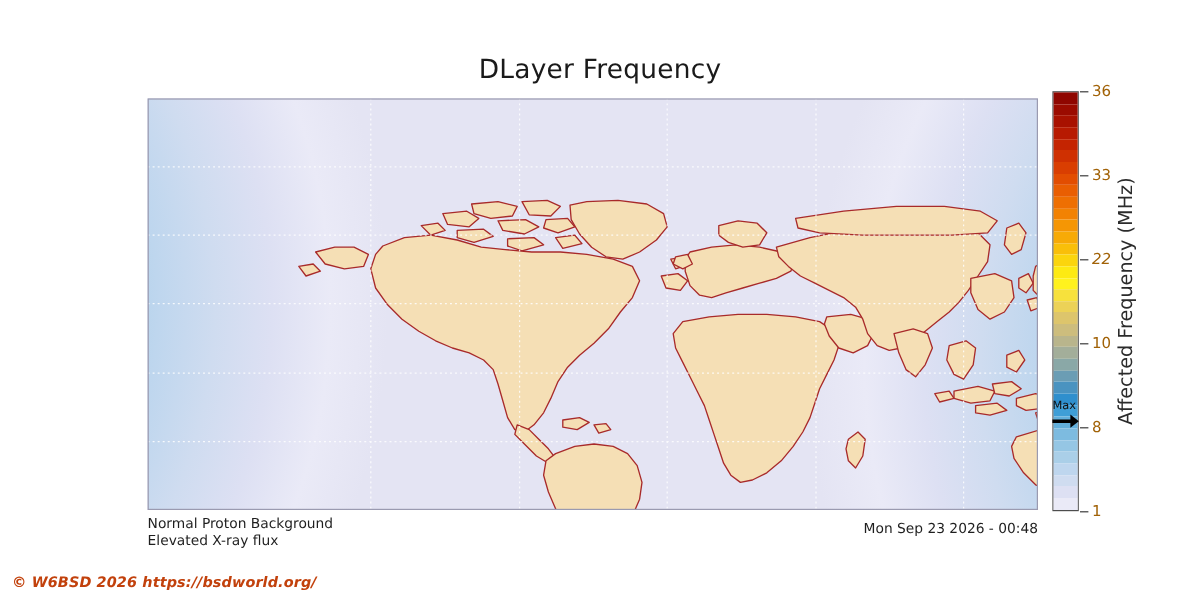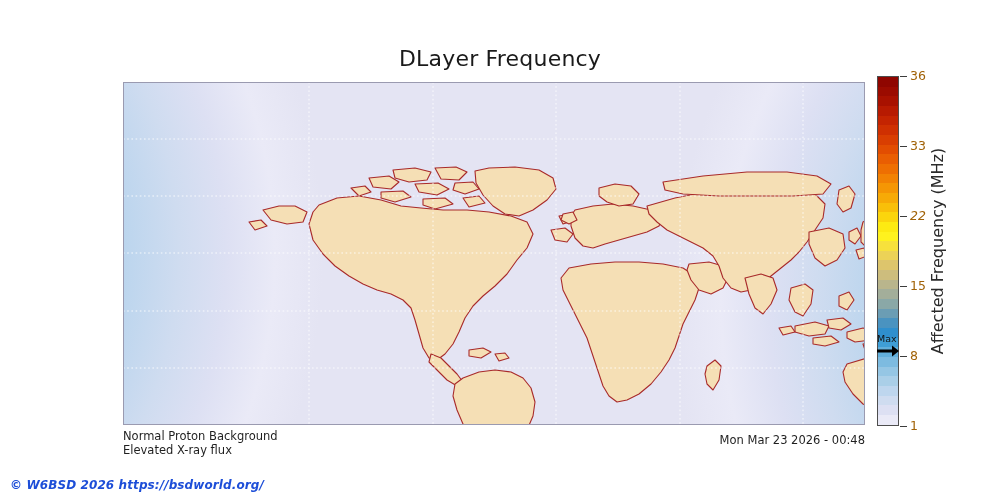--- a/index.html
+++ b/index.html
@@ -146,21 +146,21 @@
   }
 
   
   #footer {
     position: absolute;
     left: 10px;
     top: 478px;
     font-size: 12px;
     font-style: italic;
     font-weight: 600;
-    color: #1d4ed8;
+    color: #c2410c;
     letter-spacing: 0.1px;
   }
 </style>
 </head>
 <body>
 
 <div id="title">DLayer Frequency</div>
 
 <div id="map-panel">
   <svg id="map-svg" viewBox="0 0 742 343" preserveAspectRatio="none">
@@ -373,21 +373,21 @@
       <div class="cb-band" style="height: 2.77778%; background: rgb(207, 220, 240);"></div>
       <div class="cb-band" style="height: 2.77778%; background: rgb(221, 224, 243);"></div>
       <div class="cb-band" style="height: 2.77778%; background: rgb(234, 234, 247);"></div>
     </div>
   <div id="cbar-ticks">
       <div class="cb-tick" style="top: 350px;"></div>
       <div class="cb-lab" style="top: 350px;">1</div>
       <div class="cb-tick" style="top: 280px;"></div>
       <div class="cb-lab" style="top: 280px;">8</div>
       <div class="cb-tick" style="top: 210px;"></div>
-      <div class="cb-lab" style="top: 210px;">15</div>
+      <div class="cb-lab" style="top: 210px;">10</div>
       <div class="cb-tick" style="top: 140px;"></div>
       <div class="cb-lab" style="top: 140px; font-style: italic;">22</div>
       <div class="cb-tick" style="top: 70px;"></div>
       <div class="cb-lab" style="top: 70px;">33</div>
       <div class="cb-tick" style="top: 0px;"></div>
       <div class="cb-lab" style="top: 0px;">36</div>
     </div>
   <div id="max-marker" style="top: 259px;">
     <span class="mx-label">Max</span>
     <svg width="24" height="14" viewBox="0 0 24 14">
@@ -395,15 +395,15 @@
       <polygon points="16,1.5 23,7 16,12.5" fill="#000"></polygon>
     </svg>
   </div>
 </div>
 <div id="cbar-title">Affected Frequency (MHz)</div>
 
 <div id="note-left">
   <div>Normal Proton Background</div>
   <div>Elevated X-ray flux</div>
 </div>
-<div id="note-right">Mon Mar 23 2026 - 00:48</div>
+<div id="note-right">Mon Sep 23 2026 - 00:48</div>
 
 <div id="footer">© W6BSD 2026 https://bsdworld.org/</div>
 
 </body></html>

